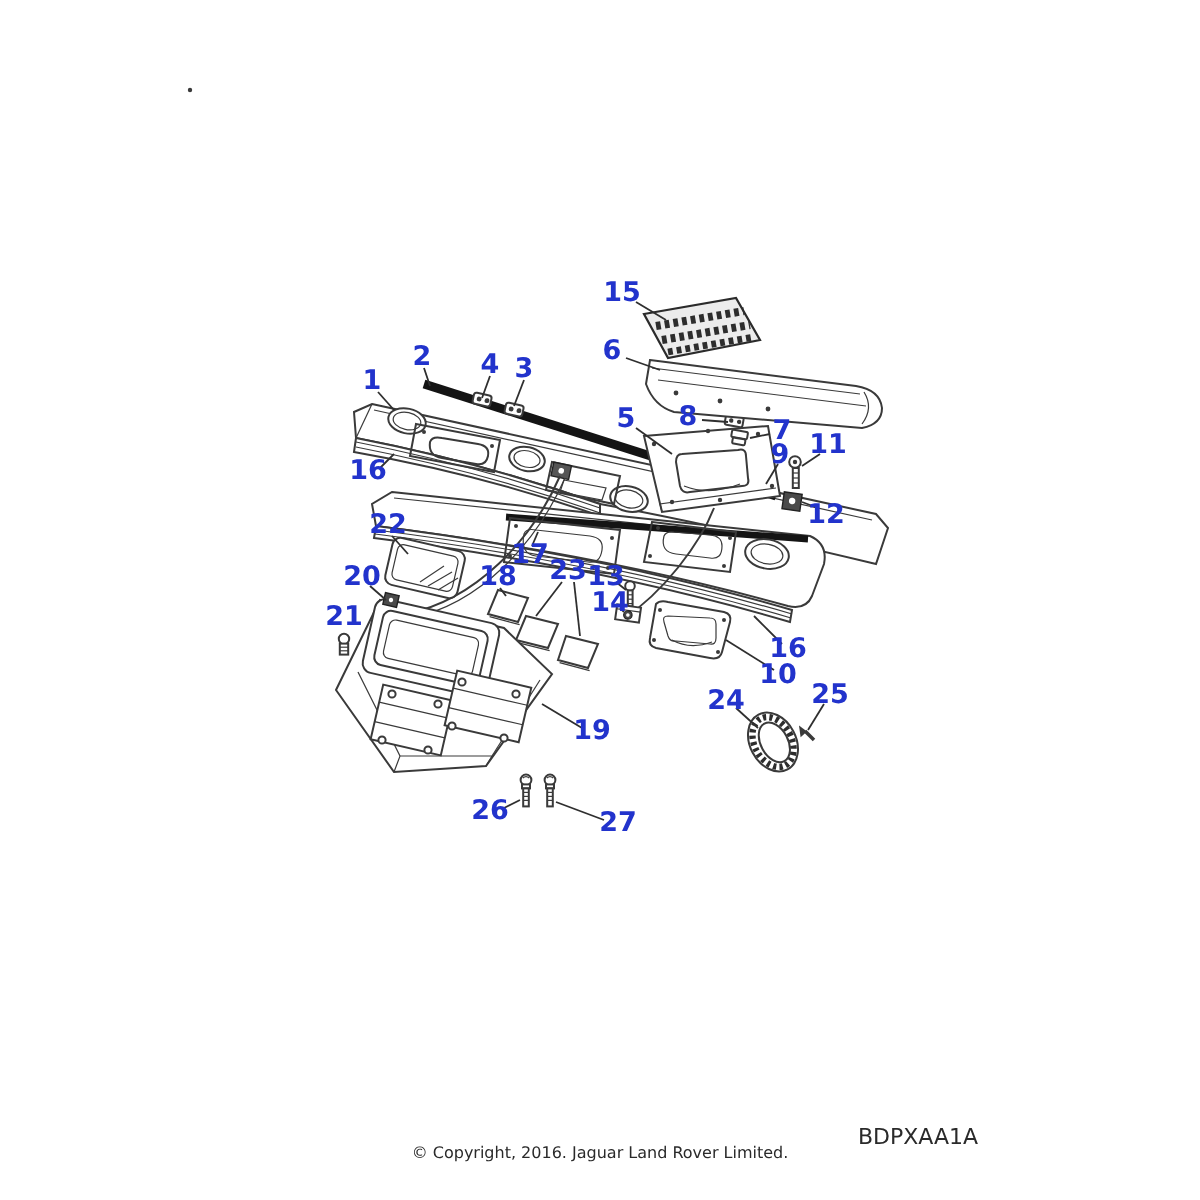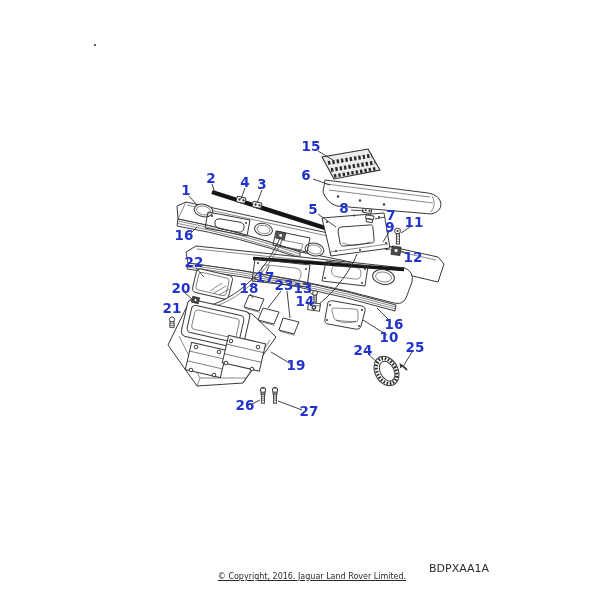--- a/index.html
+++ b/index.html
@@ -8,22 +8,22 @@
   svg{position:absolute;left:0;top:0;}
   .ln{stroke:var(--line,#3a3a3a);stroke-width:1;fill:none;}
   .fillw{fill:#ffffff;stroke:var(--line,#3a3a3a);stroke-width:1;}
   .thin{stroke:var(--line,#3a3a3a);stroke-width:0.6;fill:none;}
   .strip{stroke:#141414;fill:none;}
   .dot{fill:var(--line,#3a3a3a);stroke:none;}
   #leader-layer line{stroke:#2f2f2f;stroke-width:0.9;}
   #callout-layer text{fill:var(--label,#2233cc);font:bold 13.5px "DejaVu Sans",sans-serif;
          text-anchor:middle;dominant-baseline:middle;cursor:pointer;}
   .footer-code{position:absolute;left:429px;top:562px;font-size:11px;color:#2a2a2a;}
-  .footer-copy{position:absolute;left:312px;top:572px;transform:translateX(-50%);
-         font-size:8px;color:#2a2a2a;white-space:nowrap;text-decoration:underline;}
+  .footer-copy{position:absolute;left:300px;top:572px;transform:translateX(-50%);
+         font-size:8px;color:#2a2a2a;white-space:nowrap;}
 </style>
 </head>
 <body>
 
 <div id="stage">
   <svg width="600" height="600" viewBox="0 0 600 600">
 
     <defs>
       <g id="bolt-sym">
         <circle cx="0" cy="0" r="2.7" class="fillw"></circle>

